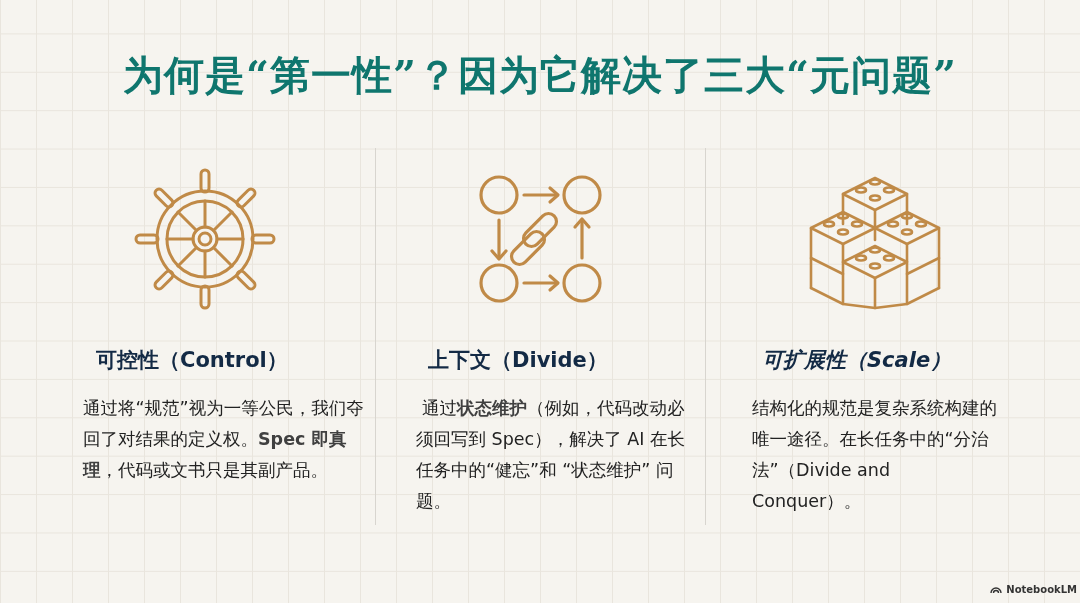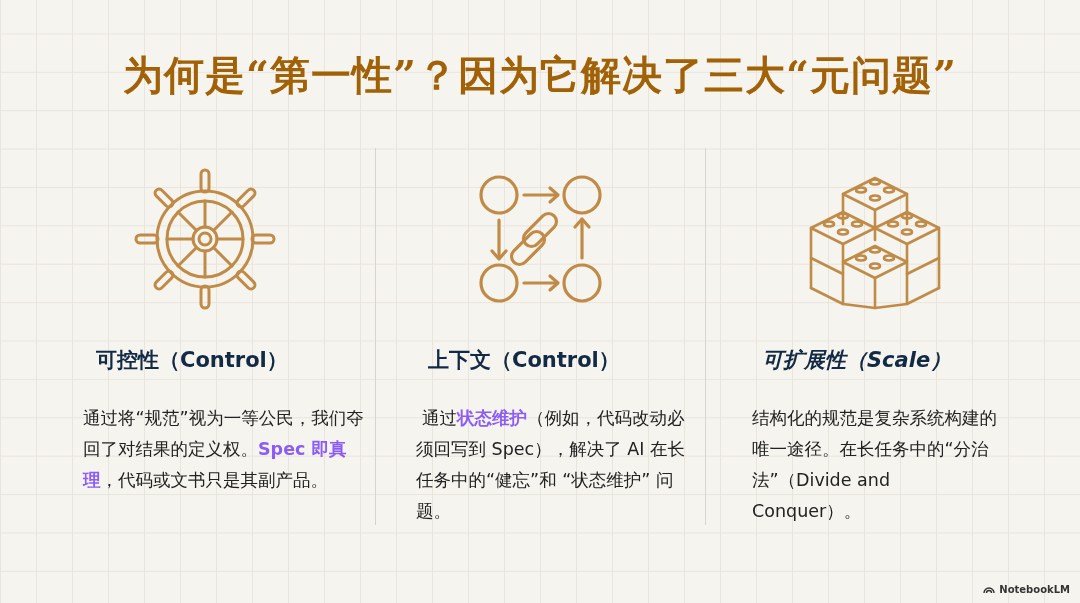--- a/index.html
+++ b/index.html
@@ -11,38 +11,38 @@
         linear-gradient(to bottom, #e9e5dd 1px, transparent 1px);
       background-size: 36px 38.4px;
       background-position: 0px -5px;
       font-family: "DejaVu Sans", "Liberation Sans", sans-serif;
     }
     .title {
       position: absolute; left: 0; right: 0; top: 48px;
       text-align: center;
       font-family: "DejaVu Serif", "Liberation Serif", serif;
       font-weight: bold; font-size: 40px; letter-spacing: 1px;
-      color: #a16207;
+      color: #0f766e;
     }
     .divider {
       position: absolute; top: 148px; width: 1px; height: 377px;
       background: #d8d5cf;
     }
     .icon { position: absolute; }
     .icon svg { display: block; }
     .heading {
       position: absolute; font-weight: bold; font-size: 21px; color: #132a45;
       white-space: nowrap;
     }
     .body {
-      position: absolute; font-size: 17.5px; line-height: 31px; color: #222; margin-top: 10px;
+      position: absolute; font-size: 17.5px; line-height: 31px; color: #222;
     }
-    .hl { color: #8b5cf6; font-weight: bold; }
+    .hl { color: #404040; font-weight: bold; }
     .brand {
-      position: absolute; right: 10px; bottom: 8px;
+      position: absolute; right: 3px; bottom: 8px;
       display: flex; align-items: center; gap: 4px;
       font-size: 10px; font-weight: bold; color: #333;
     }
   </style>
 </head>
 <body>
 
 <div class="title">为何是“第一性”？因为它解决了三大“元问题”</div>
 
 <div class="divider" style="left:375px;"></div>
@@ -100,21 +100,21 @@
       <line x1="27" y1="50" x2="27" y2="88"></line>
       <polyline points="20,81 27,89 34,81"></polyline>
 
       <line x1="110" y1="88" x2="110" y2="50"></line>
       <polyline points="103,57 110,49 117,57"></polyline>
 
       <rect x="60" y="40" width="16" height="40" rx="8" transform="rotate(45 68 60)"></rect>
       <rect x="48" y="58" width="16" height="40" rx="8" transform="rotate(45 56 78)"></rect>
     </svg>
   </div>
-  <div class="heading" style="left:428px; top:346px;">上下文（Control）</div>
+  <div class="heading" style="left:428px; top:346px;">上下文（Divide）</div>
   <div class="body" style="left:416px; top:393px; width:270px; text-indent:6px;"><span>通过</span><span class="hl">状态维护</span><span>（例如，代码改动必须回写到 Spec），解决了 AI 在长任务中的“健忘”和 “状态维护” 问题。</span></div>
 </div>
 
 <div>
   <div class="icon" style="left:805px; top:168px;">
     <svg width="140" height="145" viewBox="0 0 140 145" fill="none" stroke="#c08a47" stroke-width="2.6" stroke-linejoin="round" stroke-linecap="round">
 
       <polygon points="70,10 102,26 70,42 38,26"></polygon>
       <line x1="38" y1="26" x2="38" y2="56"></line>
       <line x1="102" y1="26" x2="102" y2="56"></line>

